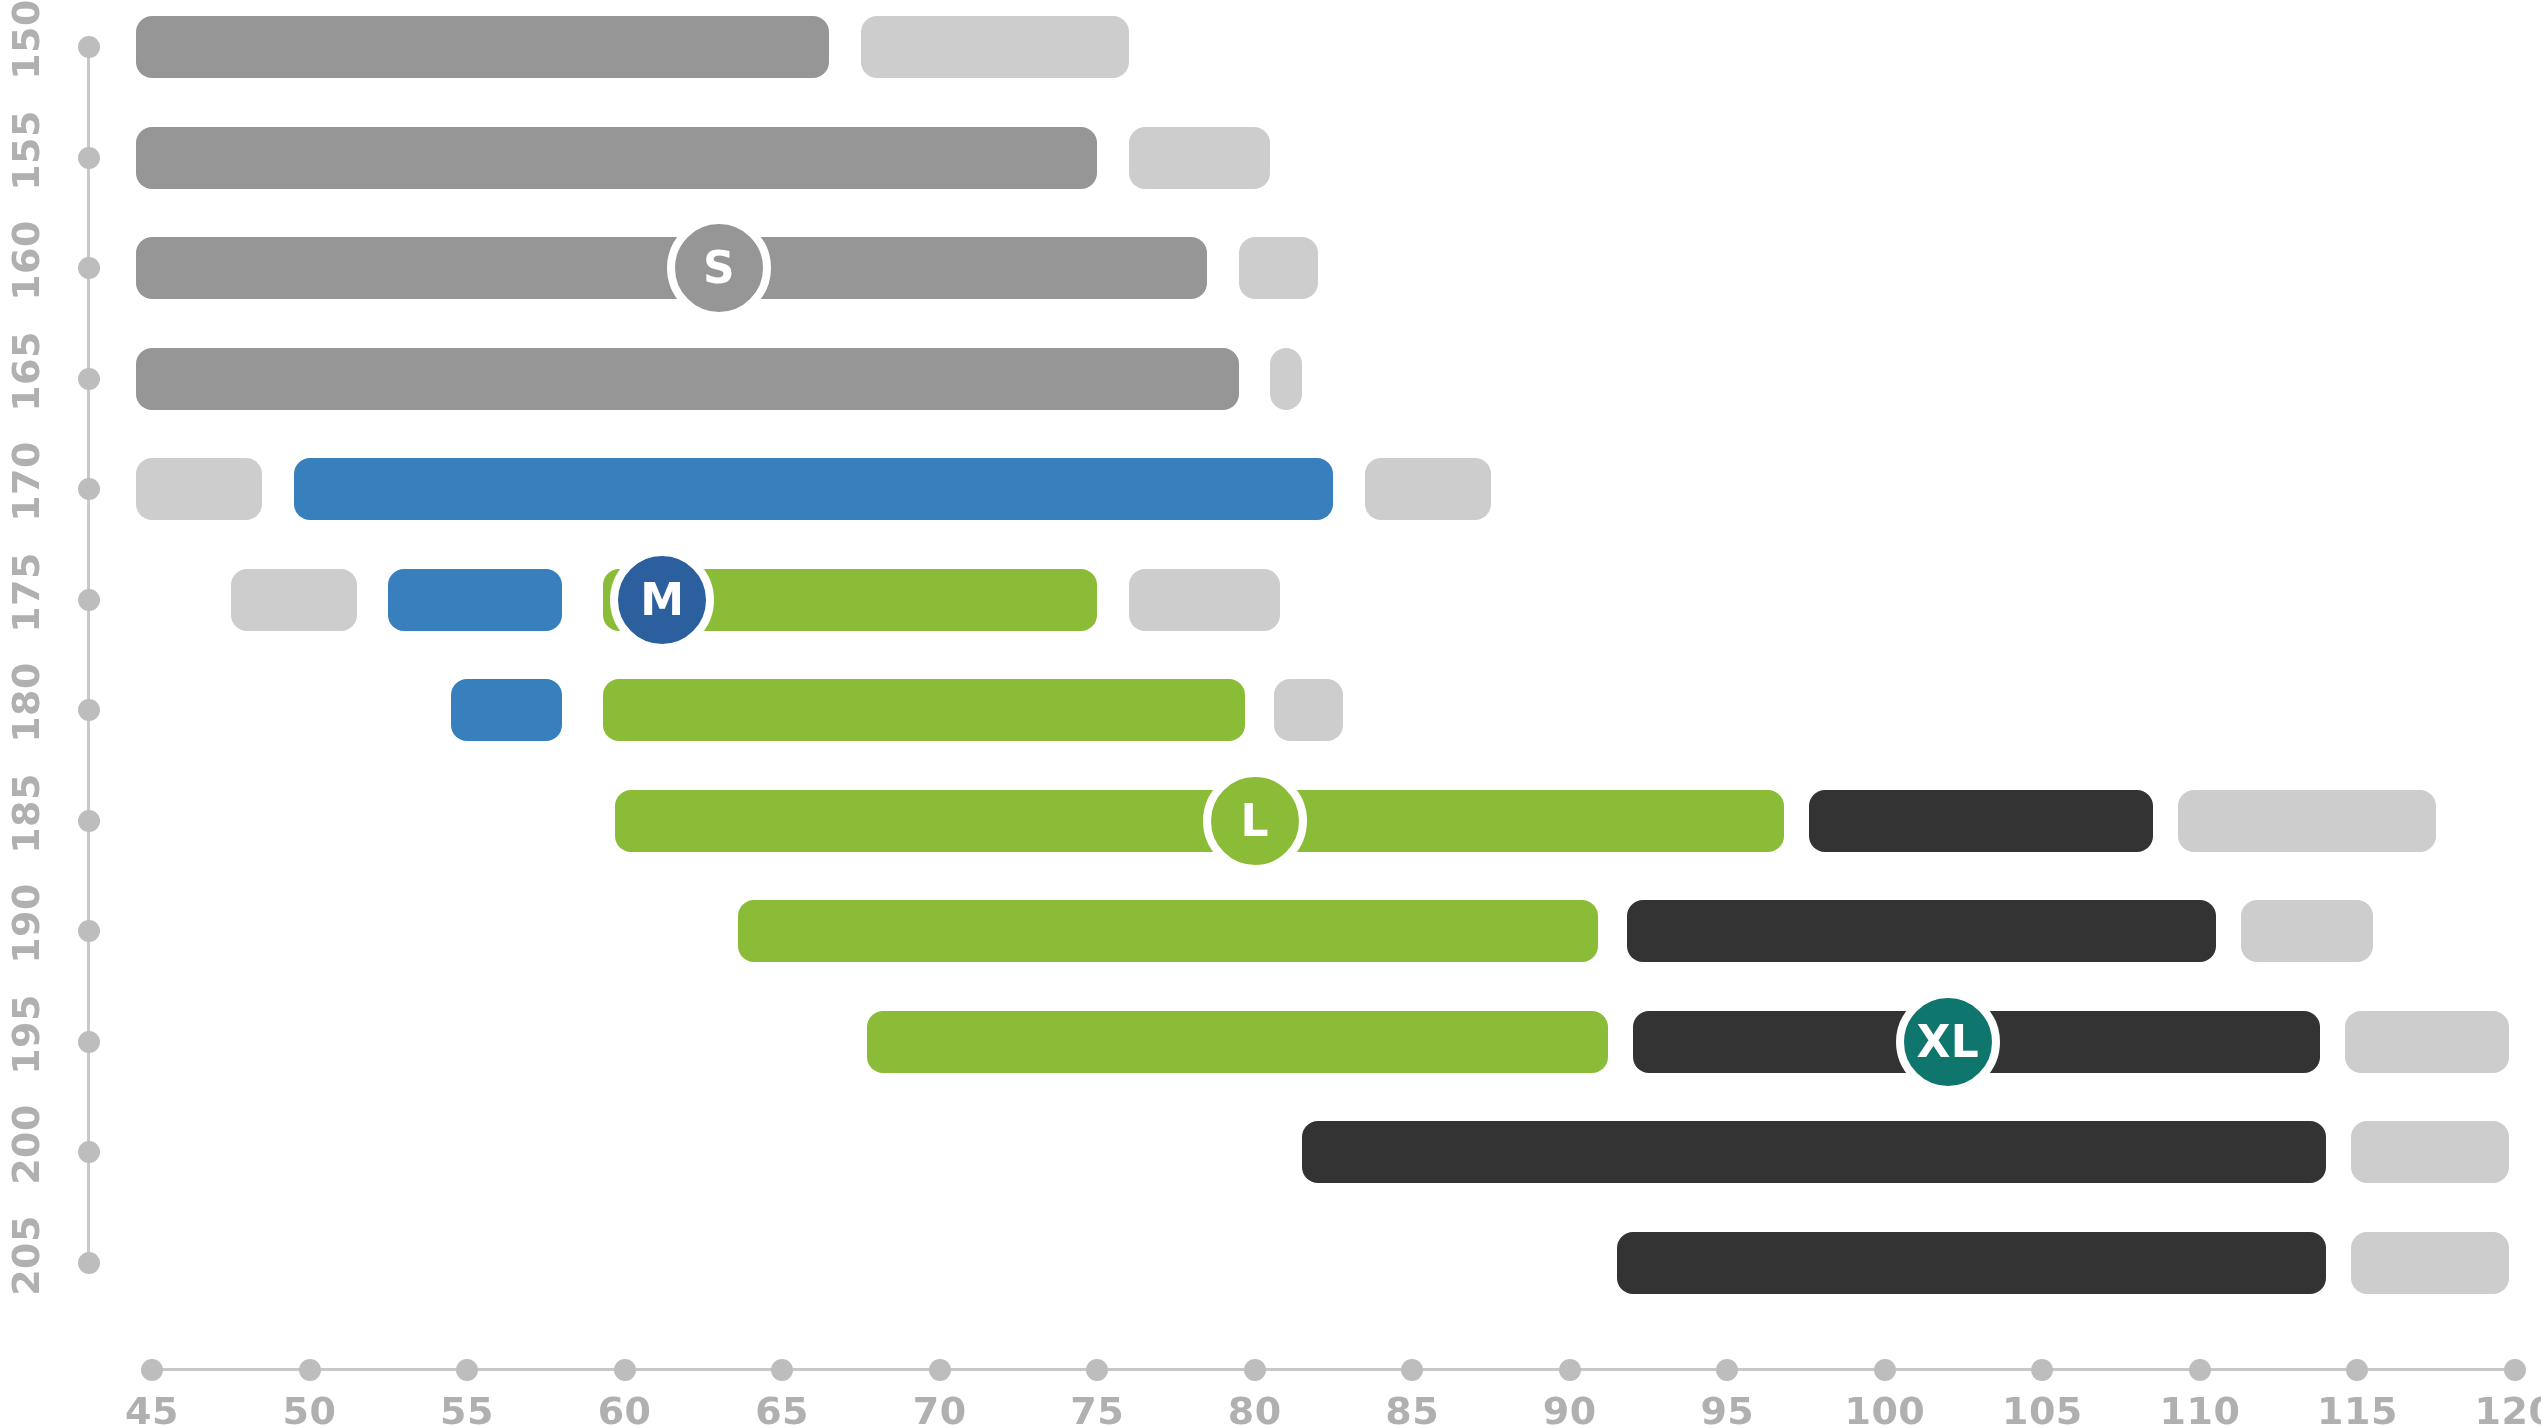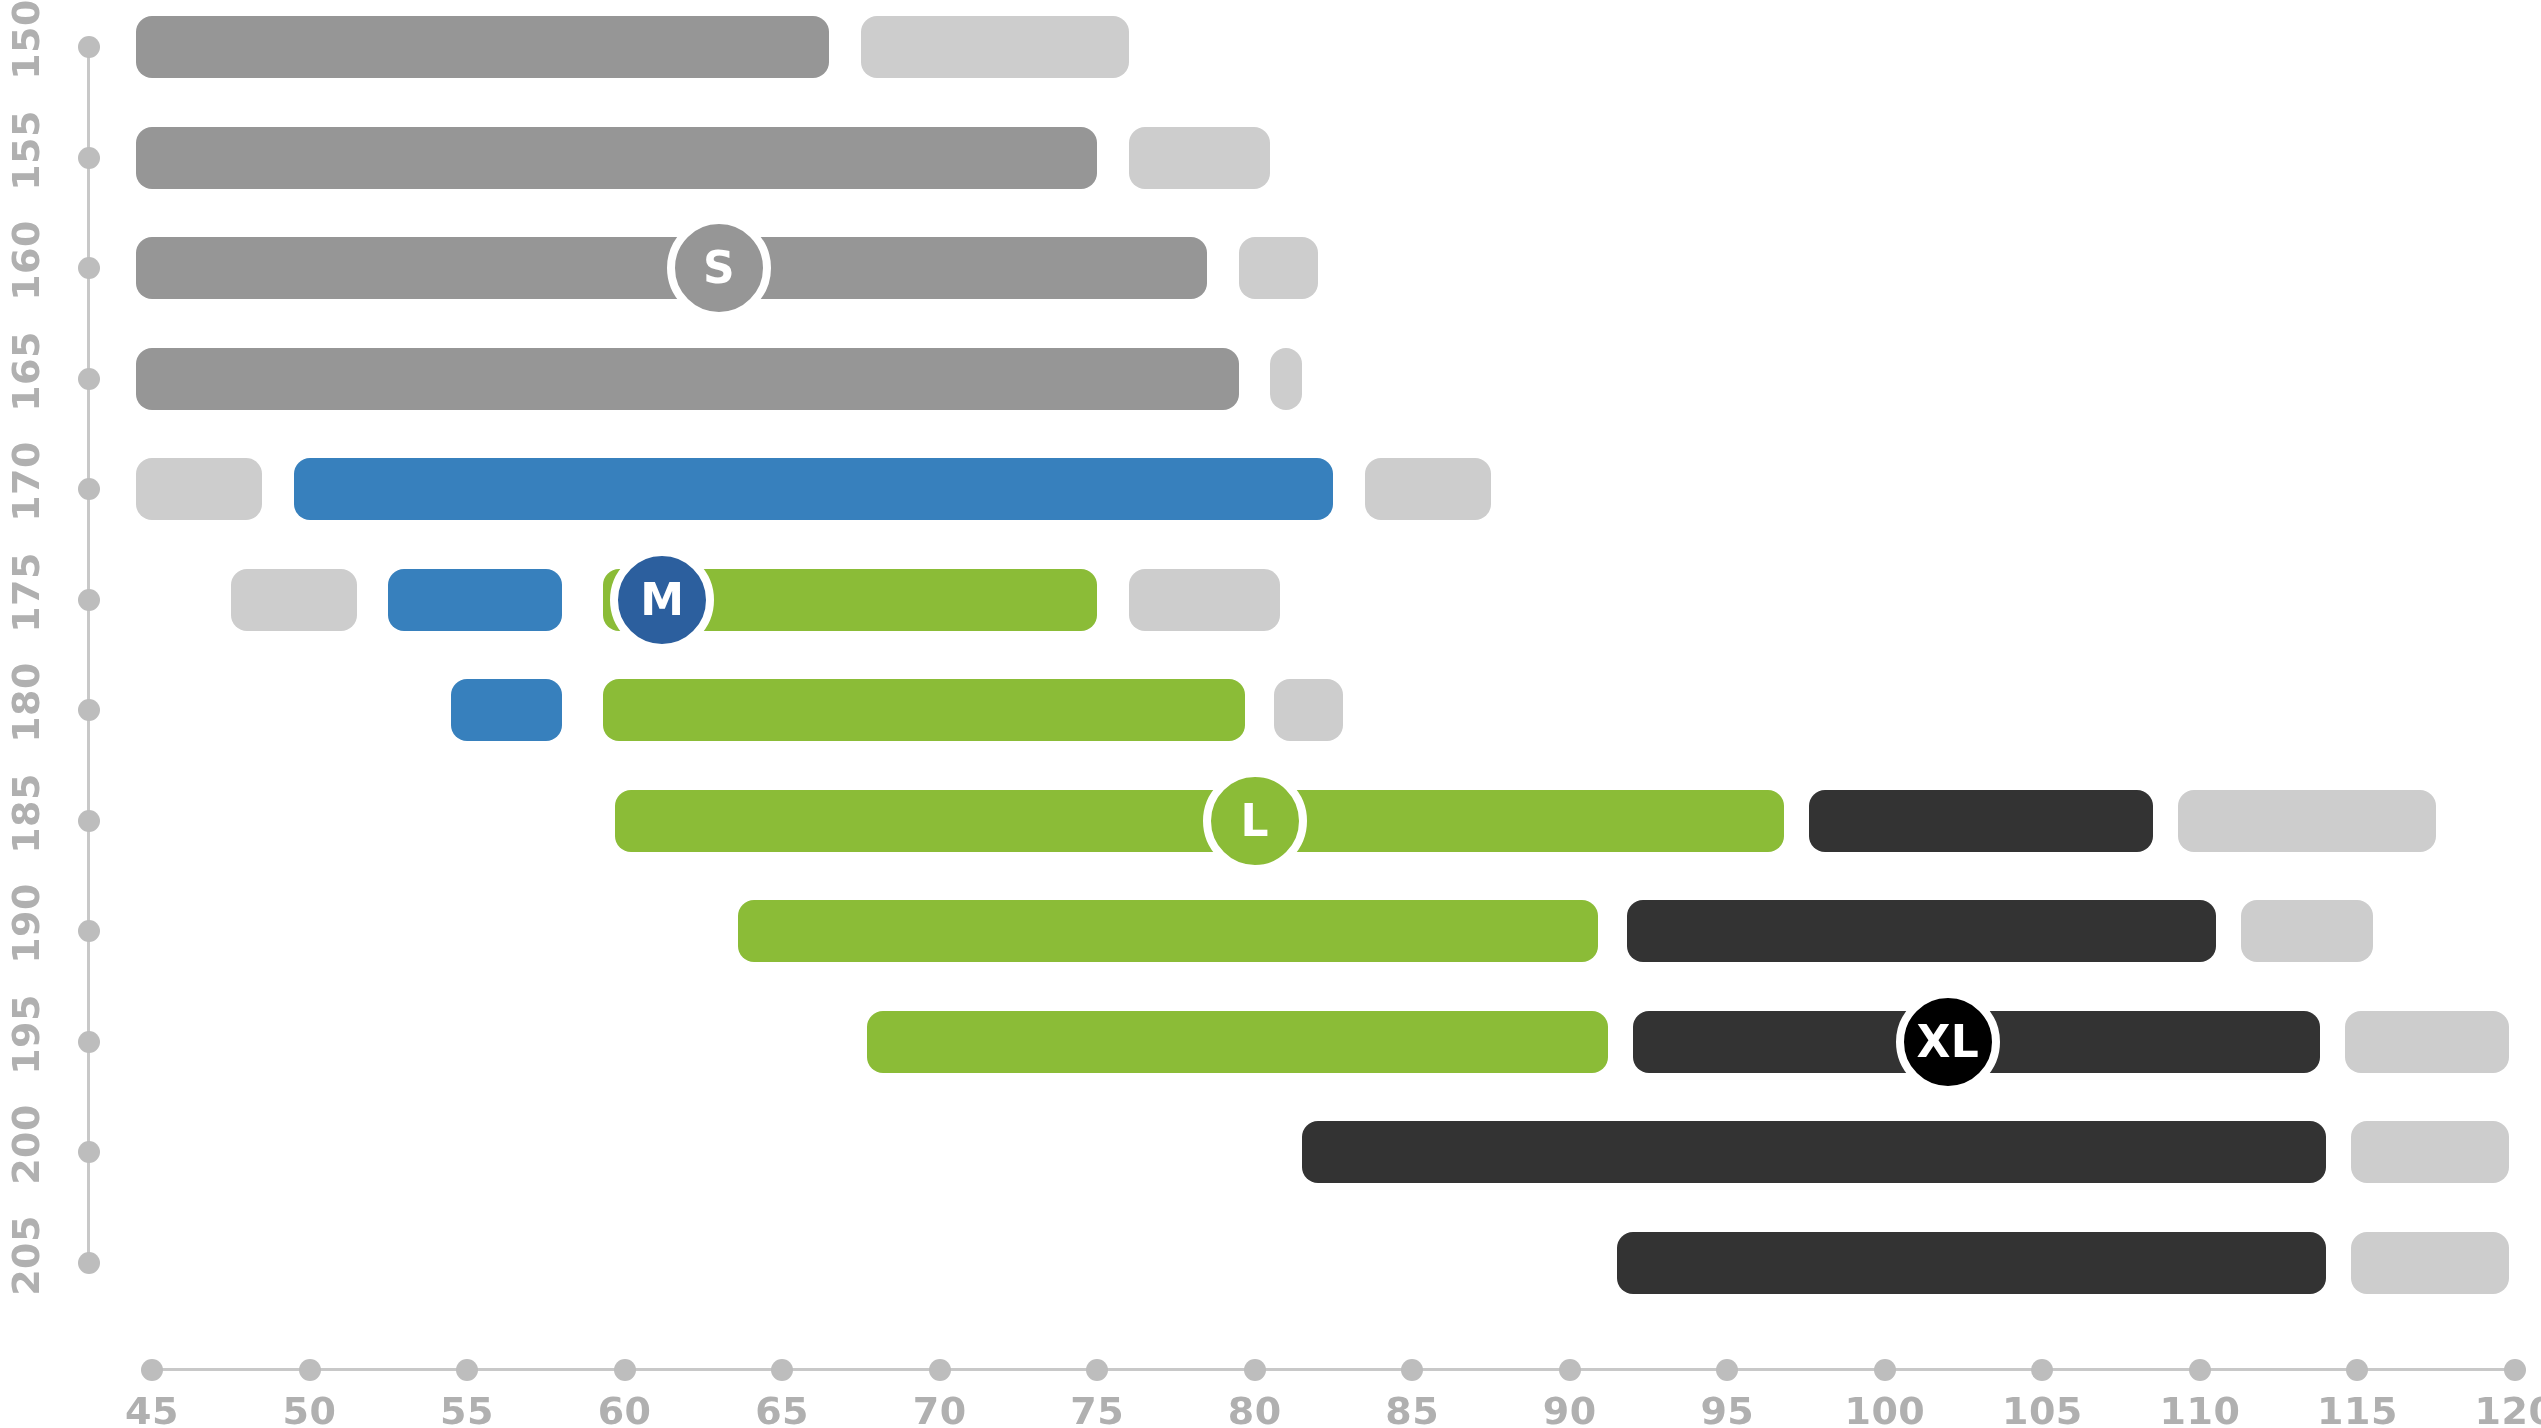--- a/index.html
+++ b/index.html
@@ -257,21 +257,21 @@
         <div class="seg" style="left: 1301.99px; width: 1023.97px; background: rgb(51, 51, 51);"></div>
         <div class="seg" style="left: 2351.17px; width: 157.533px; background: rgb(205, 205, 205);"></div>
       </div>
       <div class="row" style="top: 1263px;">
         <div class="seg" style="left: 1617.06px; width: 708.9px; background: rgb(51, 51, 51);"></div>
         <div class="seg" style="left: 2351.17px; width: 157.533px; background: rgb(205, 205, 205);"></div>
       </div>
       <div class="badge" style="left: 667.12px; top: 216.091px; background: rgb(150, 150, 150);">S</div>
       <div class="badge" style="left: 610.408px; top: 547.727px; background: rgb(44, 95, 158);">M</div>
       <div class="badge" style="left: 1202.73px; top: 768.818px; background: rgb(139, 188, 55);">L</div>
-      <div class="badge" style="left: 1895.88px; top: 989.909px; background: #000000;">XL</div>
+      <div class="badge" style="left: 1895.88px; top: 989.909px; background: #0f766e;">XL</div>
     </div>
 
   <div id="x-axis">
     <div class="x-axis-line"></div>
   <div class="x-tick" style="left: 152px;">
         <div class="x-tick-dot"></div>
         <div class="x-tick-label">45</div>
       </div>
       <div class="x-tick" style="left: 309.533px;">
         <div class="x-tick-dot"></div>

